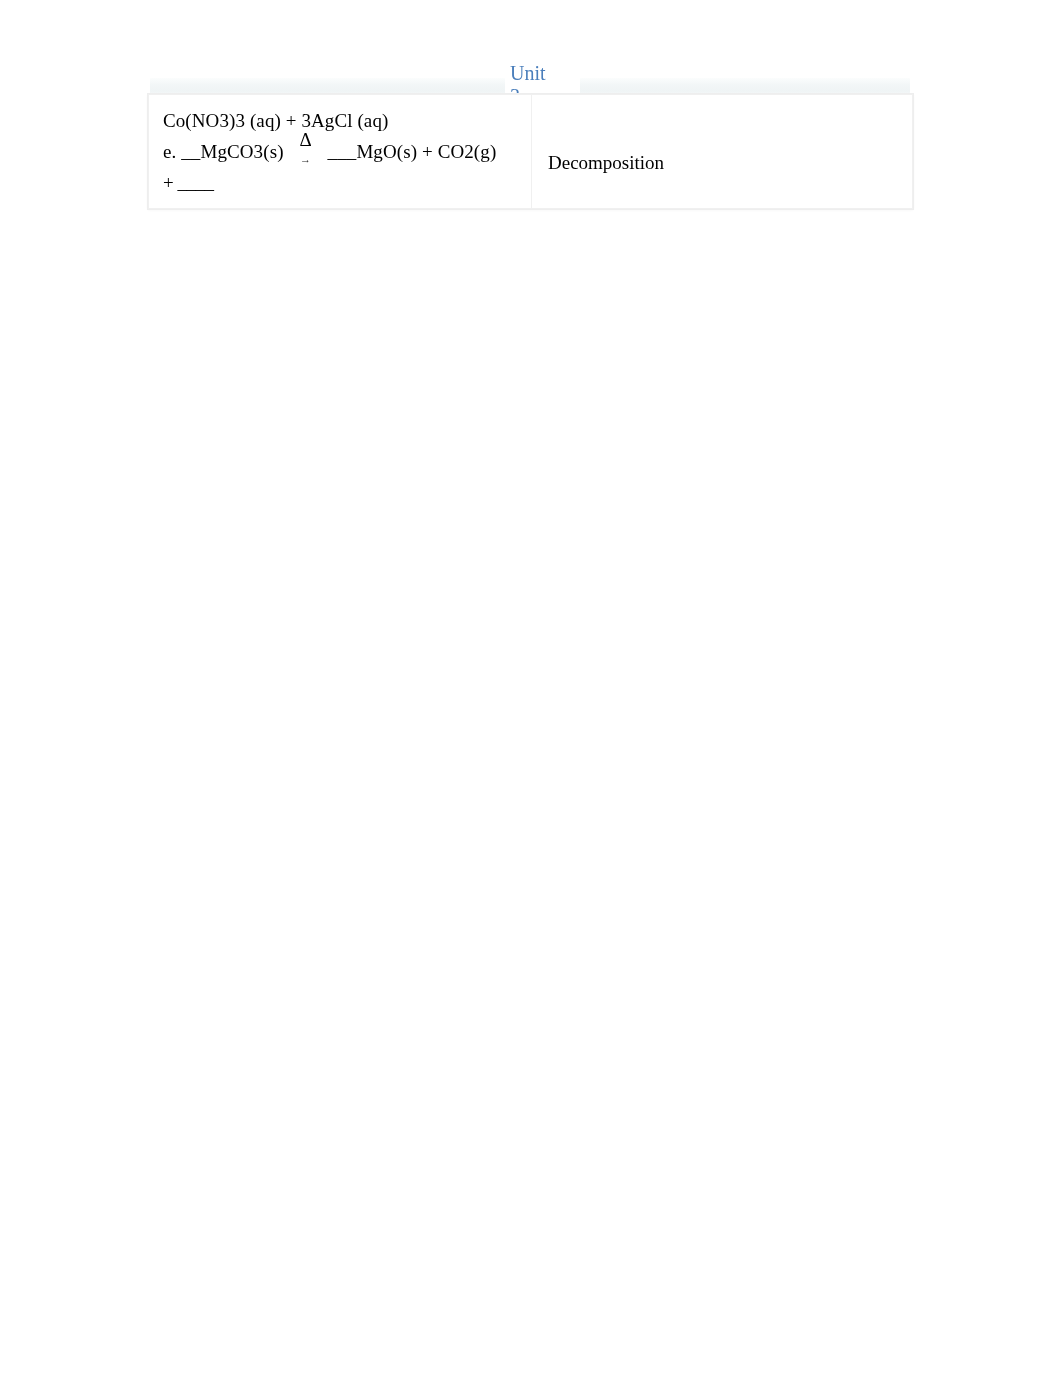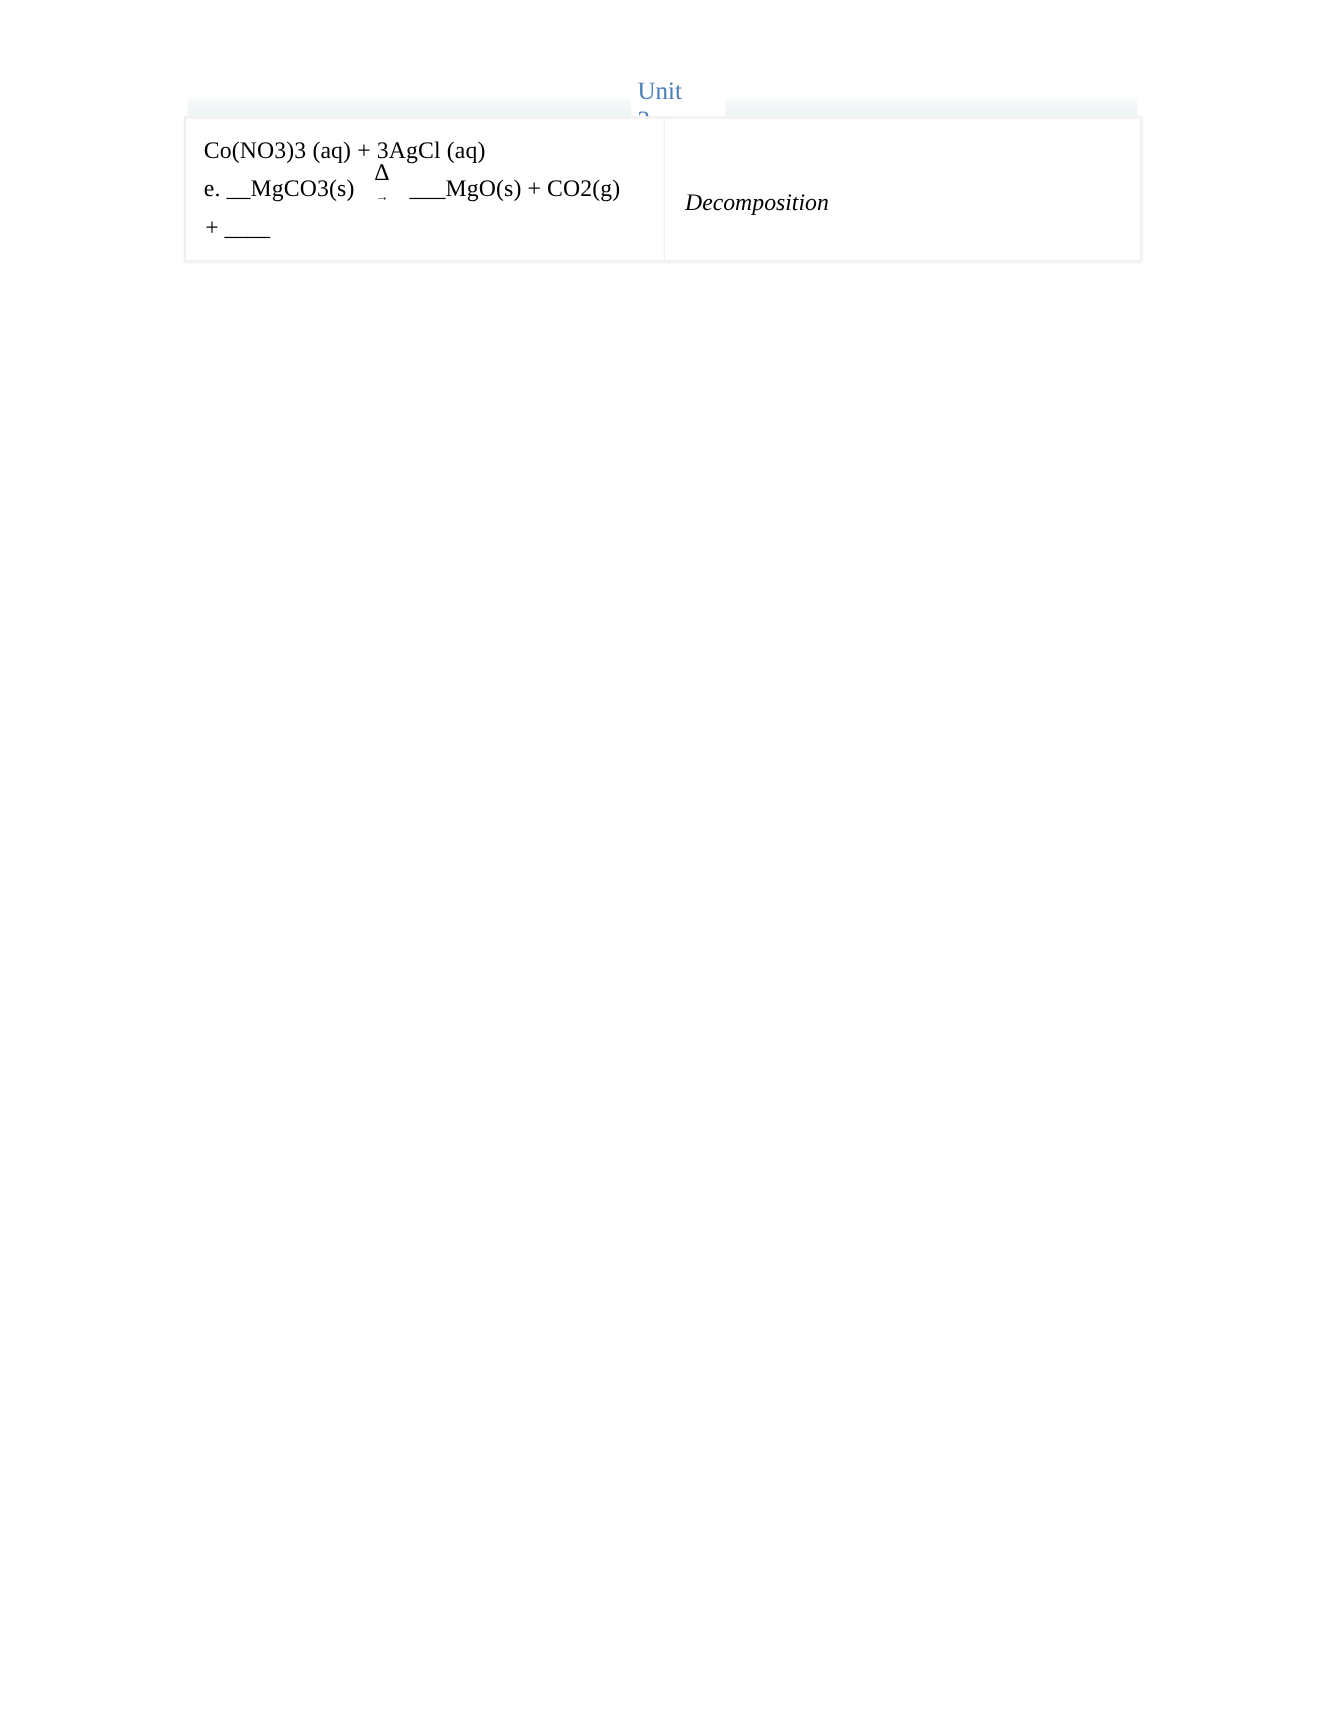--- a/index.html
+++ b/index.html
@@ -91,33 +91,32 @@
   .col-type     { width: 380px; }
 
   .cell-inner {
     padding: 10px 12px 10px 14px;
     box-sizing: border-box;
     height: 100%;
   }
   .cell-inner.type {
     padding-top: 56px;
     padding-left: 16px;
-    font-style: italic;
   }
 
   
   .eq-line {
     font-size: 19px;
     line-height: 31px;
     white-space: nowrap;
     letter-spacing: 0.1px;
   }
   .eq-line.first { margin-bottom: 0; }
 
-  .blank-sm { letter-spacing: -0.5px; font-style: italic; }
+  .blank-sm { letter-spacing: -0.5px; }
 
   
   .rxn-arrow {
     display: inline-block;
     position: relative;
     width: 44px;
     height: 0;
     vertical-align: baseline;
     text-align: center;
   }

